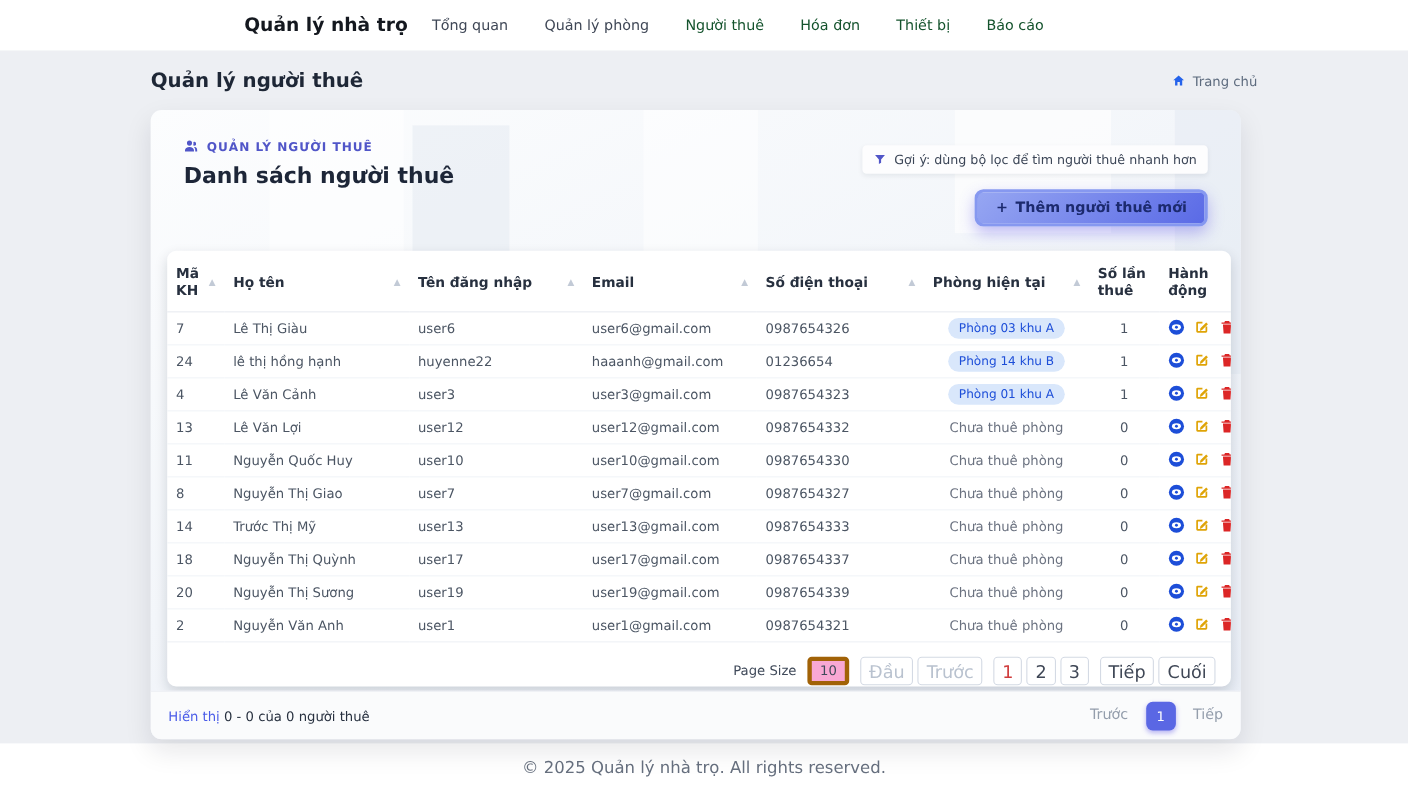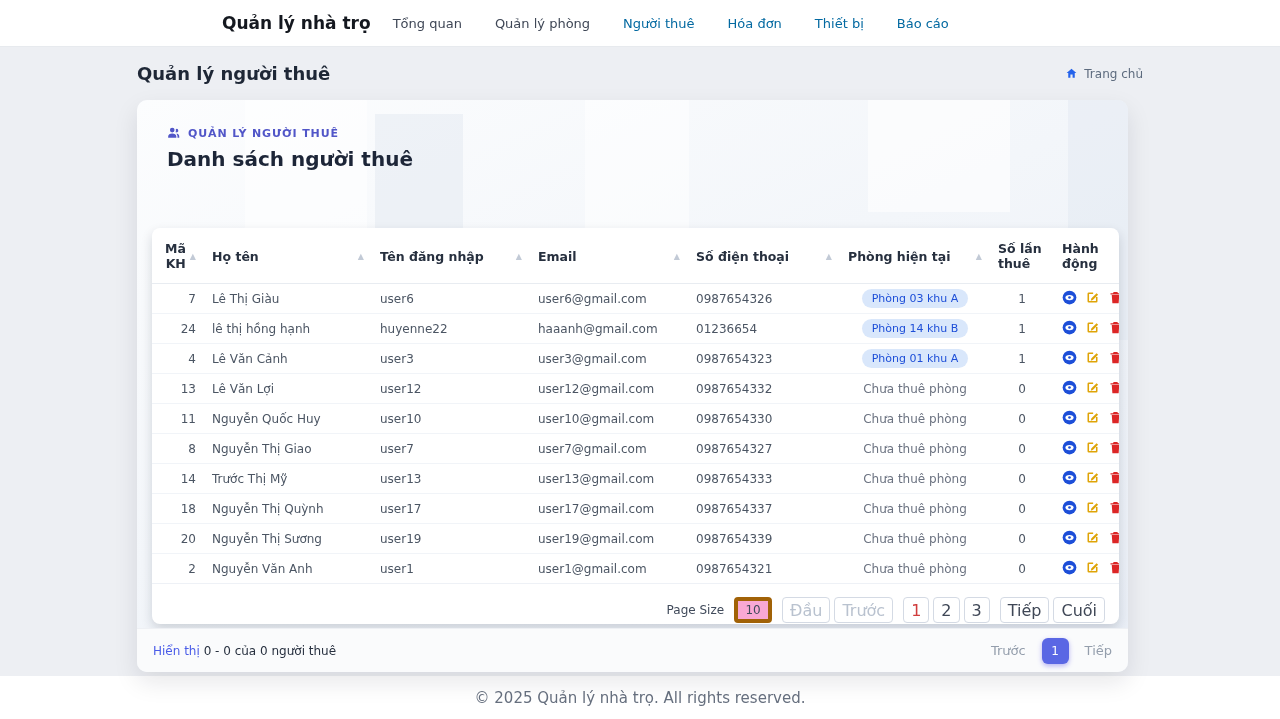--- a/index.html
+++ b/index.html
@@ -5,21 +5,21 @@
   * { margin:0; padding:0; box-sizing:border-box; }
   html,body { width:1280px; height:719px; overflow:hidden; background:#fff;
     font-family:"DejaVu Sans","Liberation Sans",sans-serif; }
 
   
   .navbar { height:47px; background:#fff; border-bottom:1px solid #e7eaee;
     display:flex; align-items:center; padding-left:222px; }
   .brand { font-size:17px; font-weight:bold; color:#14181f; margin-right:22px; cursor:pointer; }
   .nav-links { display:flex; align-items:center; gap:33px; }
   .nav-link { font-size:13px; color:#3f4756; cursor:pointer; }
-  .nav-link.muted { color:#0369a1; }
+  .nav-link.muted { color:#14532d; }
 
   
   .content { height:629px; background:#edeff3; padding:0 137px; }
   .page-head { height:53px; display:flex; align-items:center; justify-content:space-between; }
   .page-title { font-size:18px; font-weight:bold; color:#1e2736; }
   .breadcrumb { display:flex; align-items:center; gap:6px; font-size:12px; color:#5d6b7e; cursor:pointer; }
 
   
   .card { position:relative; width:991px; height:572px; border-radius:10px; overflow:hidden;
     background:linear-gradient(155deg,#fcfdfe 0%,#f3f6fa 45%,#e9eef6 100%);
@@ -56,21 +56,21 @@
   .table-card { position:relative; margin:0 9px 0 15px; width:967px; background:#fff;
     border-radius:8px; box-shadow:0 5px 12px rgba(15,23,42,.16); }
   table { border-collapse:collapse; width:100%; table-layout:fixed; }
   thead th { font-size:12.5px; font-weight:bold; color:#27303f; text-align:left;
     padding:13px 8px 12px 8px; border-bottom:1px solid #e8ecf1; cursor:pointer; }
   thead th .th-inner { display:flex; align-items:center; justify-content:space-between; }
   .sort-arrow { font-size:8px; color:#c2cad6; margin-left:4px; }
   tbody td { font-size:12px; color:#4b5563; padding:0 8px; height:30px;
     border-bottom:1px solid #f1f4f8; white-space:nowrap; overflow:hidden; }
   tbody tr:last-child td { border-bottom:1px solid #eef1f6; }
-  td.c-id, th.c-id { text-align:right; }
+  td.c-id, th.c-id { text-align:left; }
   td.c-room, td.c-rents, td.c-actions { text-align:center; }
   .room-badge { display:inline-block; background:#d9e7fb; color:#1d4ed8; font-size:11px;
     padding:3px 10px; border-radius:10px; }
   .room-none { color:#6b7280; font-size:12px; }
   .action-btns { display:inline-flex; align-items:center; gap:8px; }
   .icon-btn { width:15px; height:15px; cursor:pointer; display:inline-block; }
 
   
   .pager-row { height:40px; overflow:hidden; display:flex; justify-content:flex-end;
     align-items:center; gap:10px; padding:0 14px; }
@@ -138,20 +138,32 @@
 
     <div class="card-head">
       <div class="head-left">
         <div class="eyebrow">
           <svg width="14" height="14" viewBox="0 0 24 24">
             <path d="M9 11a4 4 0 1 0 0-8 4 4 0 0 0 0 8zm0 2c-4 0-7 2-7 5v2h14v-2c0-3-3-5-7-5zm8-2a3 3 0 1 0-2-5.6A5.9 5.9 0 0 1 15 9c0 .7-.1 1.3-.3 1.9.6.1 1.4.1 2.3.1zm1 2.2c1.8.8 3 2.2 3 4.8v2h-3v-2c0-1.9-.7-3.5-2-4.7.7 0 1.4 0 2-.1z" fill="#5156c8"></path>
           </svg>
           <span>QUẢN LÝ NGƯỜI THUÊ</span>
         </div>
         <div class="heading">Danh sách người thuê</div>
+      </div>
+      <div class="head-right">
+        <div class="tip">
+          <svg width="12" height="12" viewBox="0 0 24 24">
+            <path d="M3 4h18l-7 8v6l-4 2v-8L3 4z" fill="#5156c8"></path>
+          </svg>
+          <span>Gợi ý: dùng bộ lọc để tìm người thuê nhanh hơn</span>
+        </div>
+        <div class="add-btn">
+          <span>+</span>
+          <span>Thêm người thuê mới</span>
+        </div>
       </div>
     </div>
 
     <div class="table-card">
       <table>
         <colgroup>
           <col style="width:52px">
             <col style="width:168px">
             <col style="width:158px">
           <col style="width:158px">

